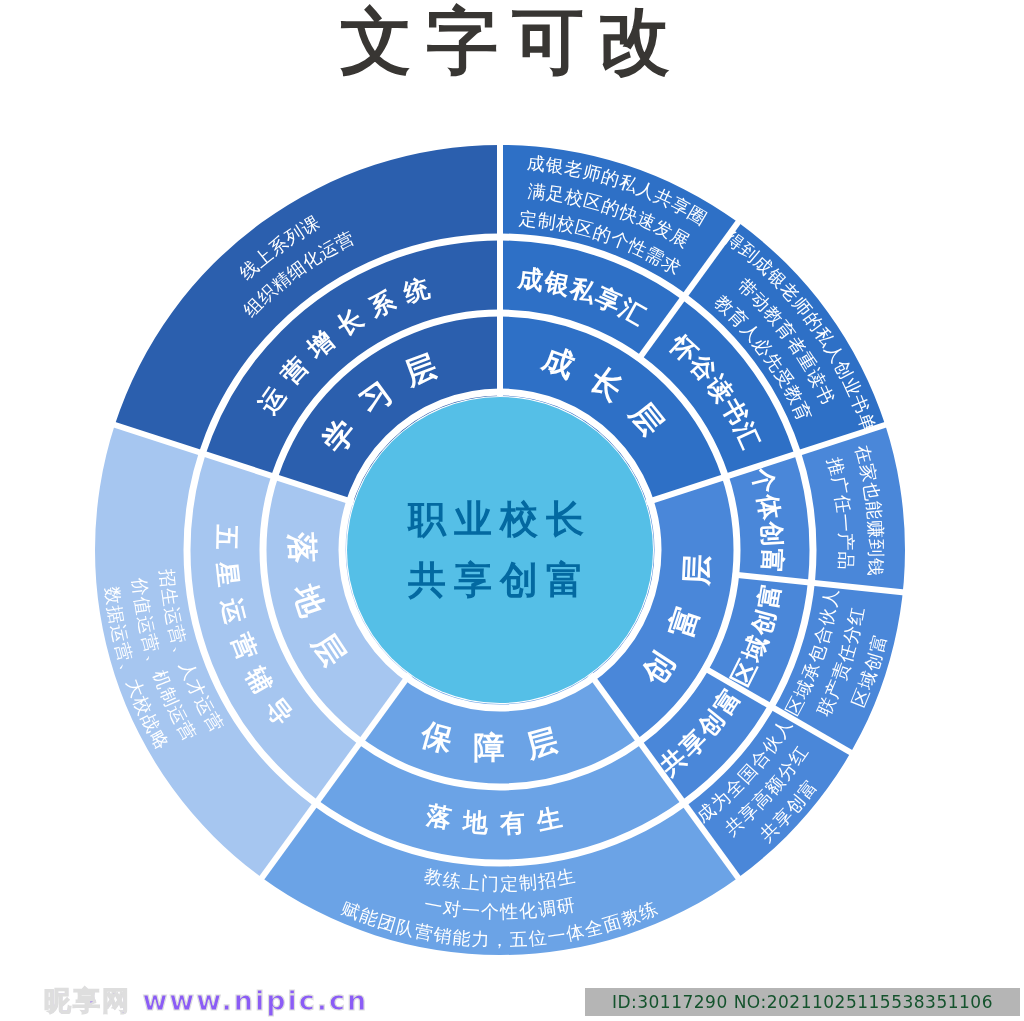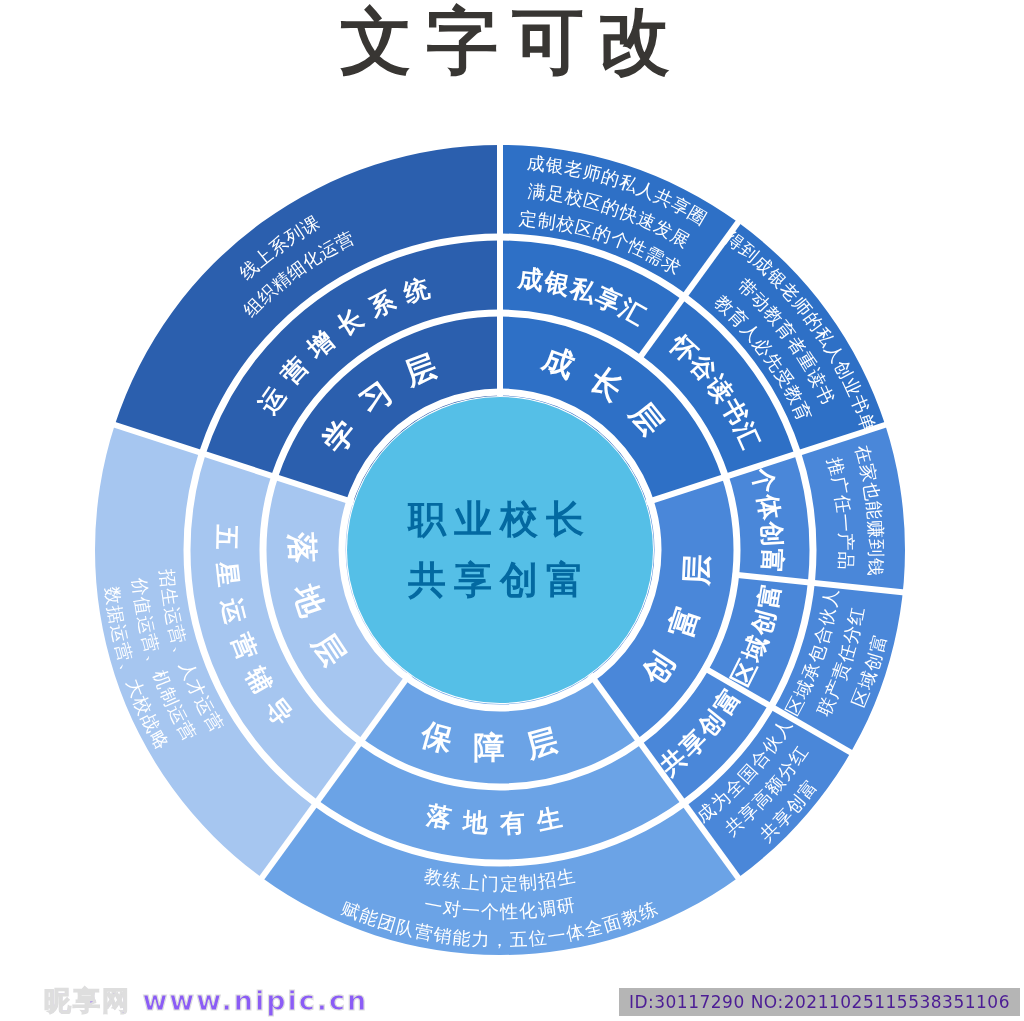--- a/index.html
+++ b/index.html
@@ -9,22 +9,22 @@
          font-size:72px;font-weight:bold;color:#383633;letter-spacing:14px;line-height:1.15;}
   #wheel{position:absolute;left:0;top:0;}
   .t-layer{font-size:31px;font-weight:bold;fill:#ffffff;letter-spacing:22px;dominant-baseline:central;}
   .t-prog{font-size:25px;font-weight:bold;fill:#ffffff;dominant-baseline:central;}
   .t-line{font-size:18px;fill:#ffffff;letter-spacing:1px;dominant-baseline:central;}
   #center-label{position:absolute;left:500px;top:550px;transform:translate(-50%,-50%);
         color:#0369a1;font-size:38px;font-weight:bold;letter-spacing:8px;
         text-align:center;line-height:1.6;white-space:nowrap;}
   #wm-left{position:absolute;left:12px;bottom:2px;font-size:27px;font-weight:bold;
         color:#8b5cf6;-webkit-text-stroke:1.2px #dedede;letter-spacing:2px;margin-left:32px;}
-  #wm-right{position:absolute;right:4px;bottom:5px;background:#b5b5b5;color:#4c1d95;
-        font-size:17px;padding:4px 10px;letter-spacing:0.5px;}
+  #wm-right{position:absolute;right:4px;bottom:5px;background:#b5b5b5;color:#14532d;
+        font-size:17px;padding:4px 27px;letter-spacing:0.5px;}
 </style>
 </head>
 <body>
 
 <svg id="wheel" width="1024" height="1021" viewBox="0 0 1024 1021" xmlns="http://www.w3.org/2000/svg">
     <defs>
       <path id="tp1" d="M 312.64 489.12 A 197 197 0 0 1 500.00 353.00" fill="none"></path>
       <path id="tp2" d="M 240.36 465.64 A 273 273 0 0 1 500.00 277.00" fill="none"></path>
       <path id="tp3" d="M 169.98 442.77 A 347 347 0 0 1 500.00 203.00" fill="none"></path>
       <path id="tp4" d="M 141.45 433.50 A 377 377 0 0 1 500.00 173.00" fill="none"></path>

